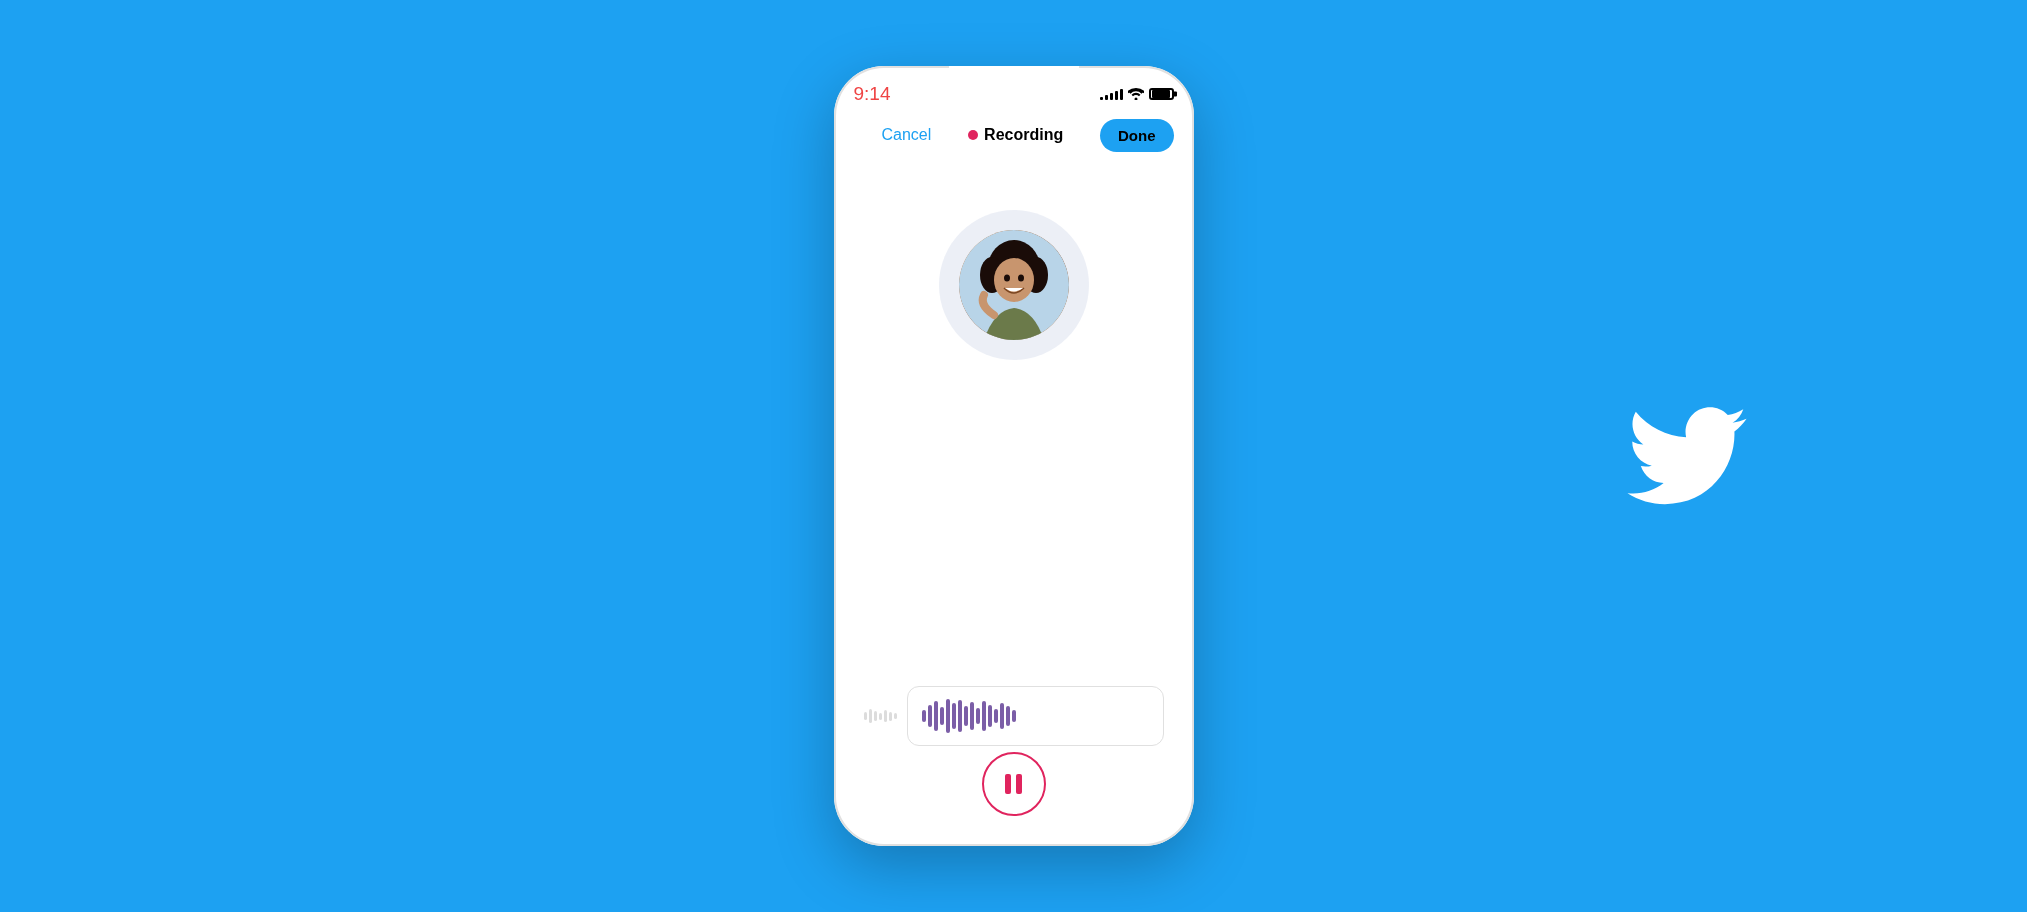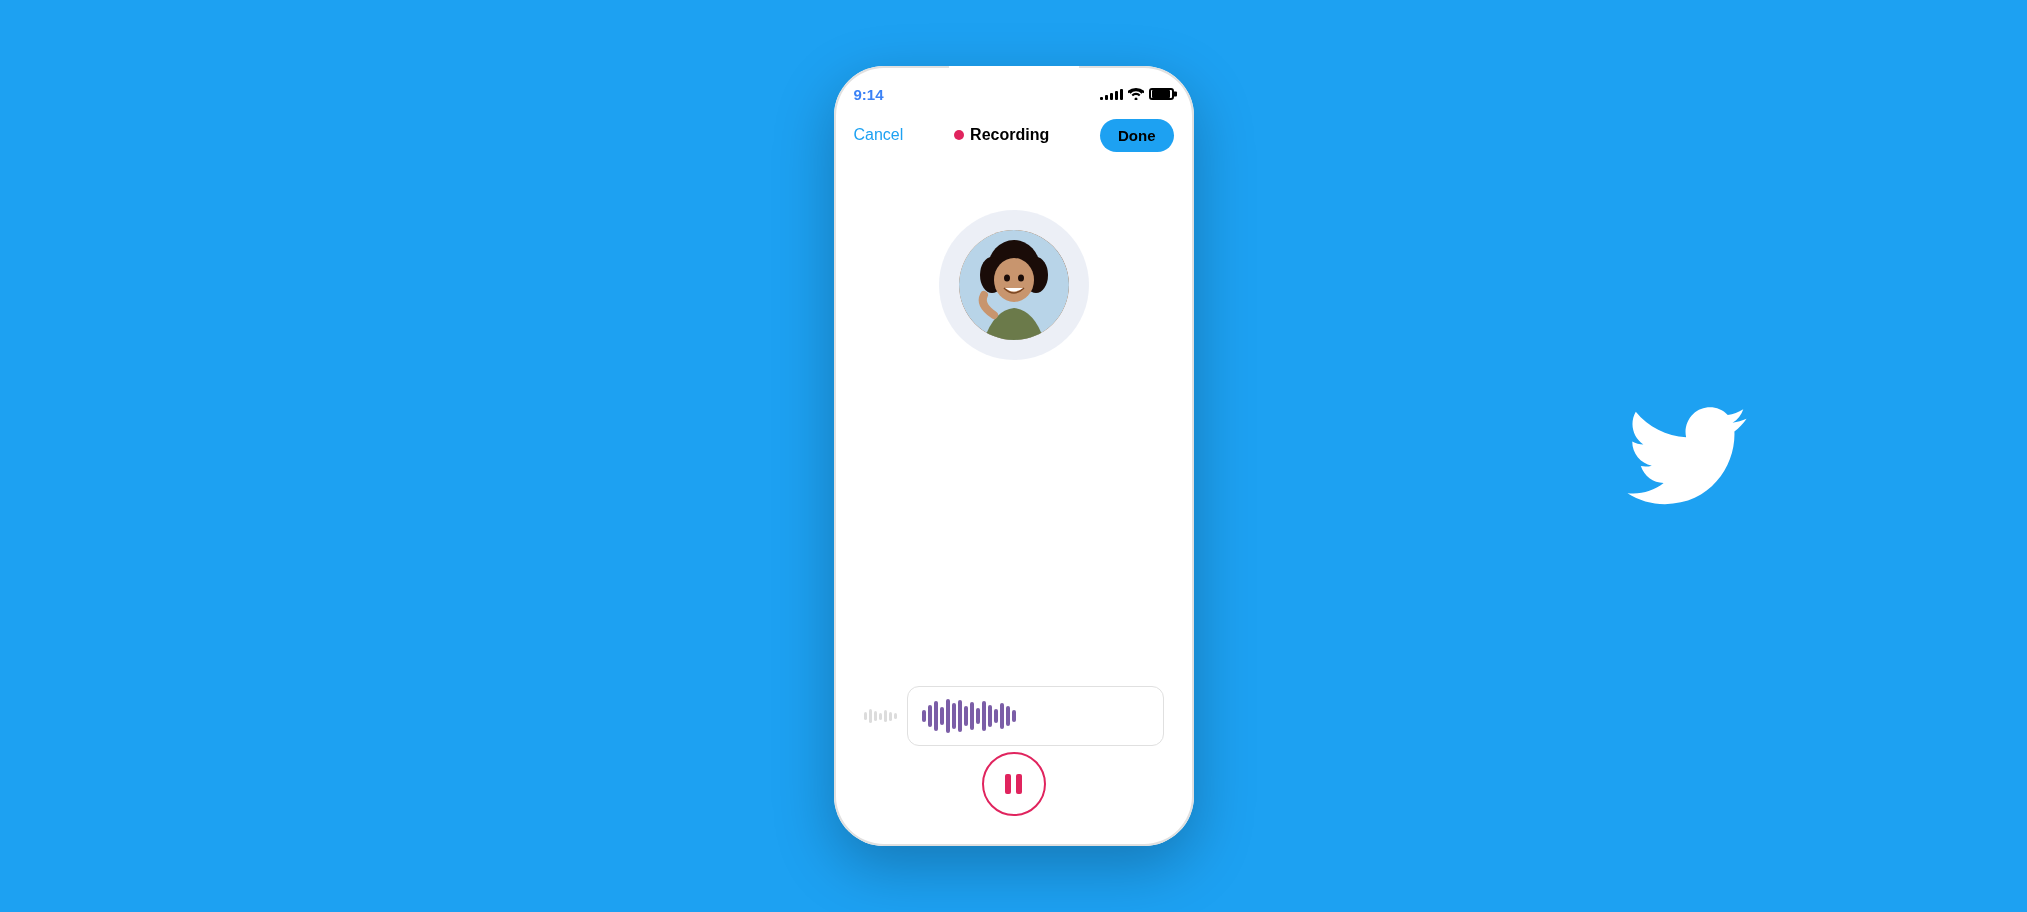--- a/index.html
+++ b/index.html
@@ -61,23 +61,23 @@
     .status-bar {
       height: 44px;
       display: flex;
       align-items: center;
       justify-content: space-between;
       padding: 12px 20px 0 20px;
       flex-shrink: 0;
     }
 
     .status-time {
-      font-size: 15px;
-      font-weight: 700;
-      color: #3b82f6;
+      font-size: 19px;
+      font-weight: 400;
+      color: #ef4444;
     }
 
     .status-icons {
       display: flex;
       align-items: center;
       gap: 5px;
     }
 
     .signal-bars {
       display: flex;
@@ -132,20 +132,21 @@
       flex-shrink: 0;
     }
 
     .nav-cancel {
       color: #1DA1F2;
       font-size: 16px;
       font-weight: 400;
       cursor: pointer;
       background: none;
       border: none;
+      margin-left: 28px;
     }
 
     .nav-recording {
       display: flex;
       align-items: center;
       gap: 6px;
       font-size: 16px;
       font-weight: 700;
       color: #000;
     }

